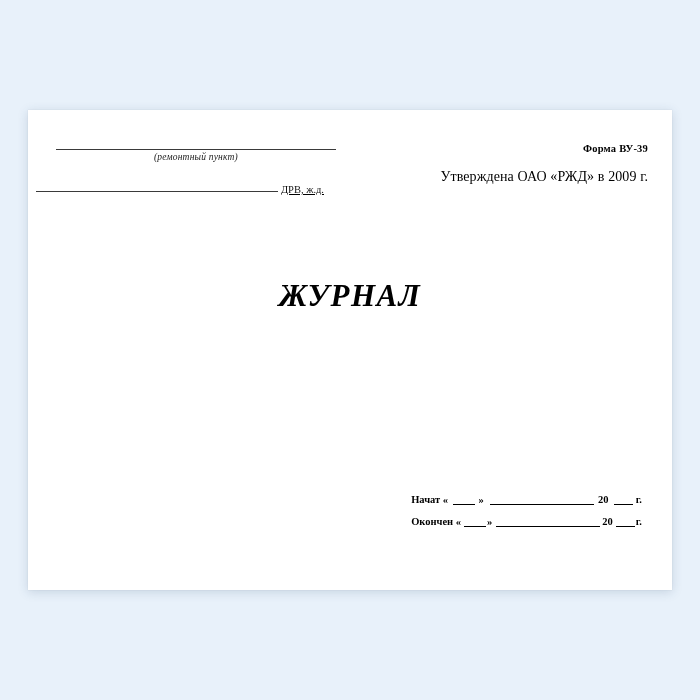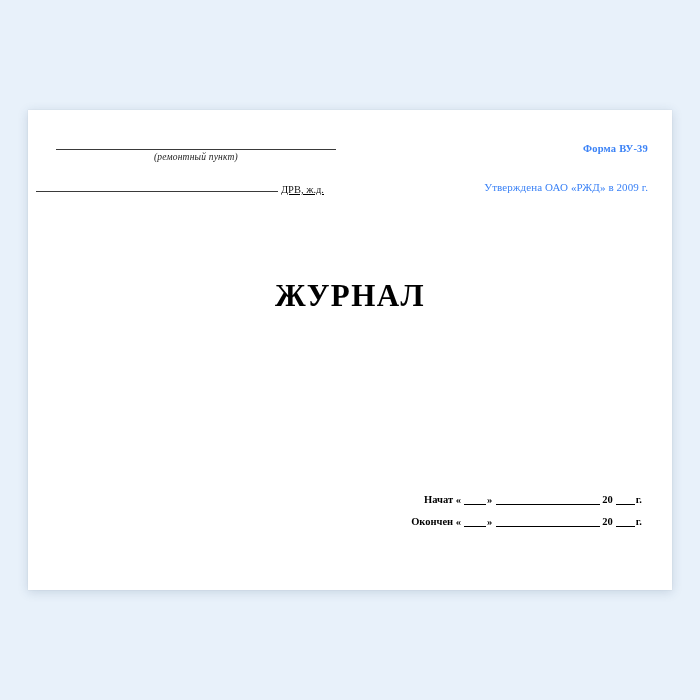--- a/index.html
+++ b/index.html
@@ -77,41 +77,42 @@
     line-height: 10px;
     transform: translateY(3px);
   }
 
   
   .tr-block {
     position: absolute;
     right: 24px;
     top: 33px;
     text-align: right;
-    color: #3b82f6;
+    color: #000000;
   }
   .form-code {
     font-size: 10.5px;
     font-weight: bold;
     letter-spacing: .2px;
   }
   .approved {
-    font-size: 11px;
-    margin-top: 27px;
+    font-size: 14px;
+    margin-top: 15px;
     letter-spacing: .1px;
   }
 
   
   .title-wrap {
     position: absolute;
     left: 0;
     top: 168px;
     width: 644px;
     text-align: center;
     color: #000;
+    font-style: italic;
   }
   .title-main {
     font-size: 31px;
     font-weight: bold;
     letter-spacing: 1.4px;
   }
   .title-sub {
     font-size: 17.5px;
     font-weight: bold;
     line-height: 23px;
@@ -124,21 +125,21 @@
     position: absolute;
     right: 28px;
     bottom: 52px;
     color: #000;
     font-size: 10.5px;
     font-weight: bold;
   }
   .fill-row {
     display: flex;
     align-items: flex-end;
-    justify-content: flex-end;
+    justify-content: space-between;
     margin-bottom: 11px;
     white-space: nowrap;
   }
   .fill-row .lbl {
     padding-right: 2px;
   }
   .fill-row .short-gap {
     display: inline-block;
     width: 22px;
     border-bottom: 1px solid #000;

